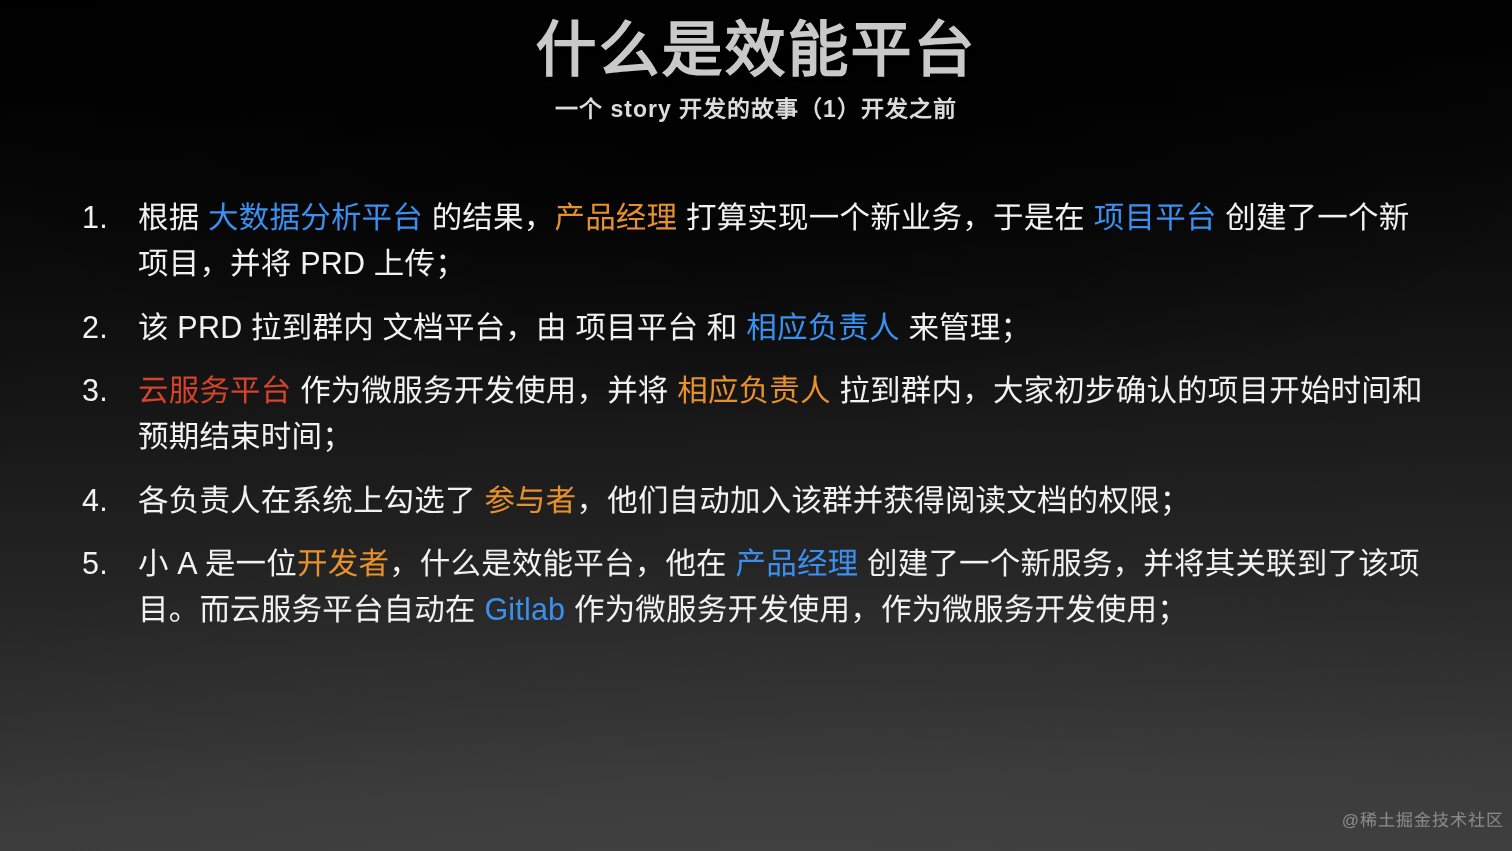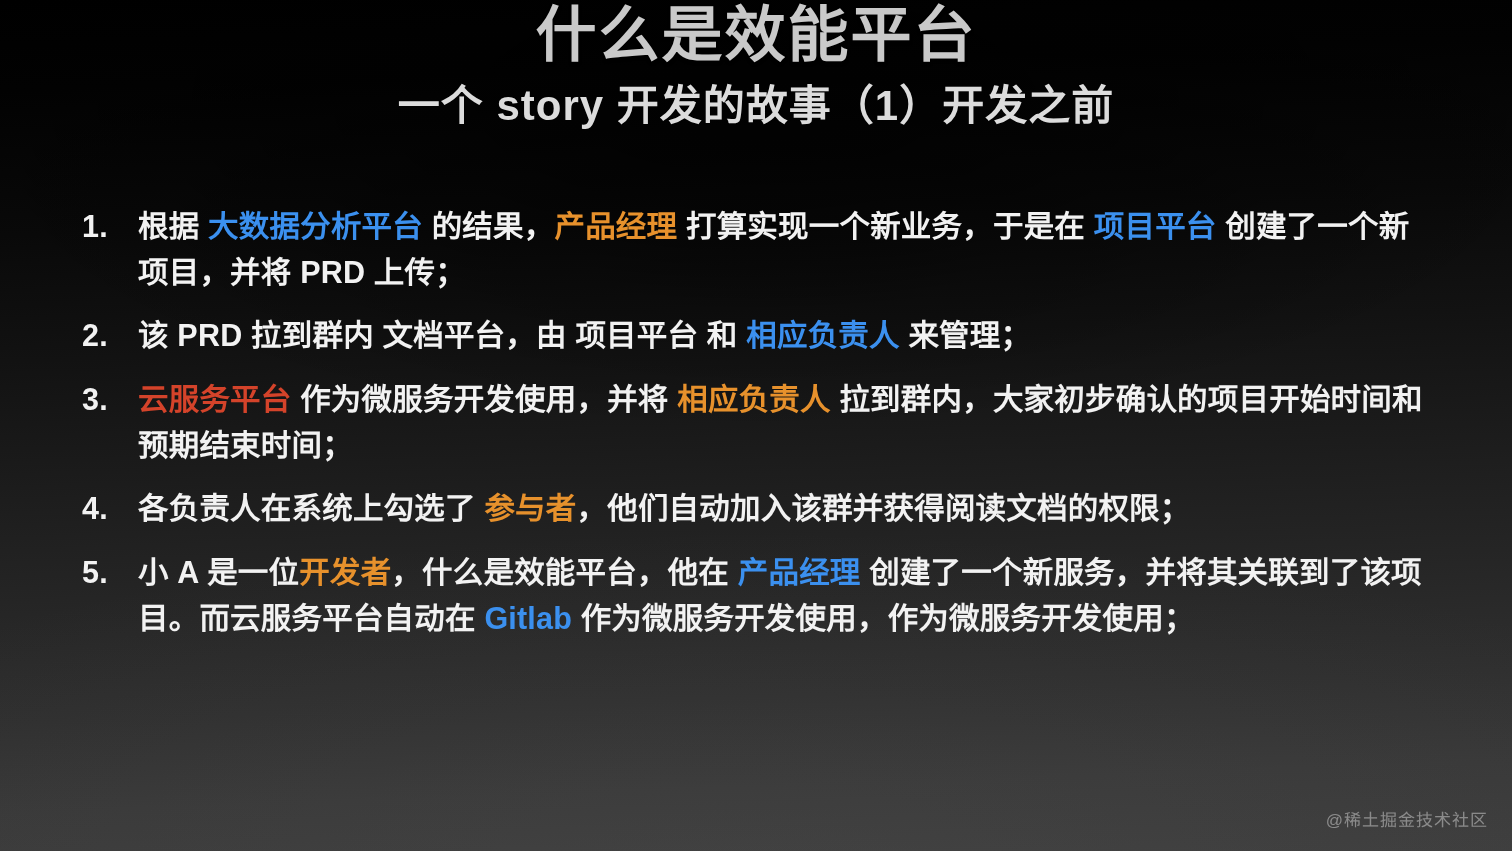--- a/index.html
+++ b/index.html
@@ -45,46 +45,46 @@
   .content {
     position: relative;
     z-index: 1;
     width: 100%;
     height: 100%;
   }
 
   
   .header {
     text-align: center;
+    margin-top: 15px;
   }
   .slide-title {
     margin: 0;
     font-size: 61px;
     font-weight: 700;
     letter-spacing: 2px;
     color: #c9c9c9;
     line-height: 1.15;
     text-shadow: 0 2px 3px rgba(0,0,0,0.85);
   }
   .slide-subtitle {
     margin: 10px 0 0 0;
-    font-size: 42px;
+    font-size: 23px;
     font-weight: 700;
     color: #dcdcdc;
     letter-spacing: 1px;
     line-height: 1.25;
   }
 
   
   .story-list {
     margin: 70px 16px 0 0;
     padding: 0 72px 0 82px;
     list-style: none;
     counter-reset: story;
-    font-weight: bold;
   }
   .story-item {
     position: relative;
     counter-increment: story;
     color: #f2f2f2;
     font-size: 30.5px;
     line-height: 1.52;
     margin-bottom: 17px;
     padding-left: 56px;
     letter-spacing: 0.2px;
@@ -101,21 +101,21 @@
   }
 
   .t-blue   { color: #3b90ef; }
   .t-orange { color: #e7912c; }
   .t-red    { color: #d4432a; }
   .t-white  { color: #f2f2f2; }
 
   
   .watermark {
     position: absolute;
-    right: 24px;
+    right: 8px;
     bottom: 20px;
     font-size: 17px;
     color: rgba(255,255,255,0.40);
     letter-spacing: 1px;
     z-index: 2;
     user-select: none;
   }
 </style>
 </head>
 <body>

